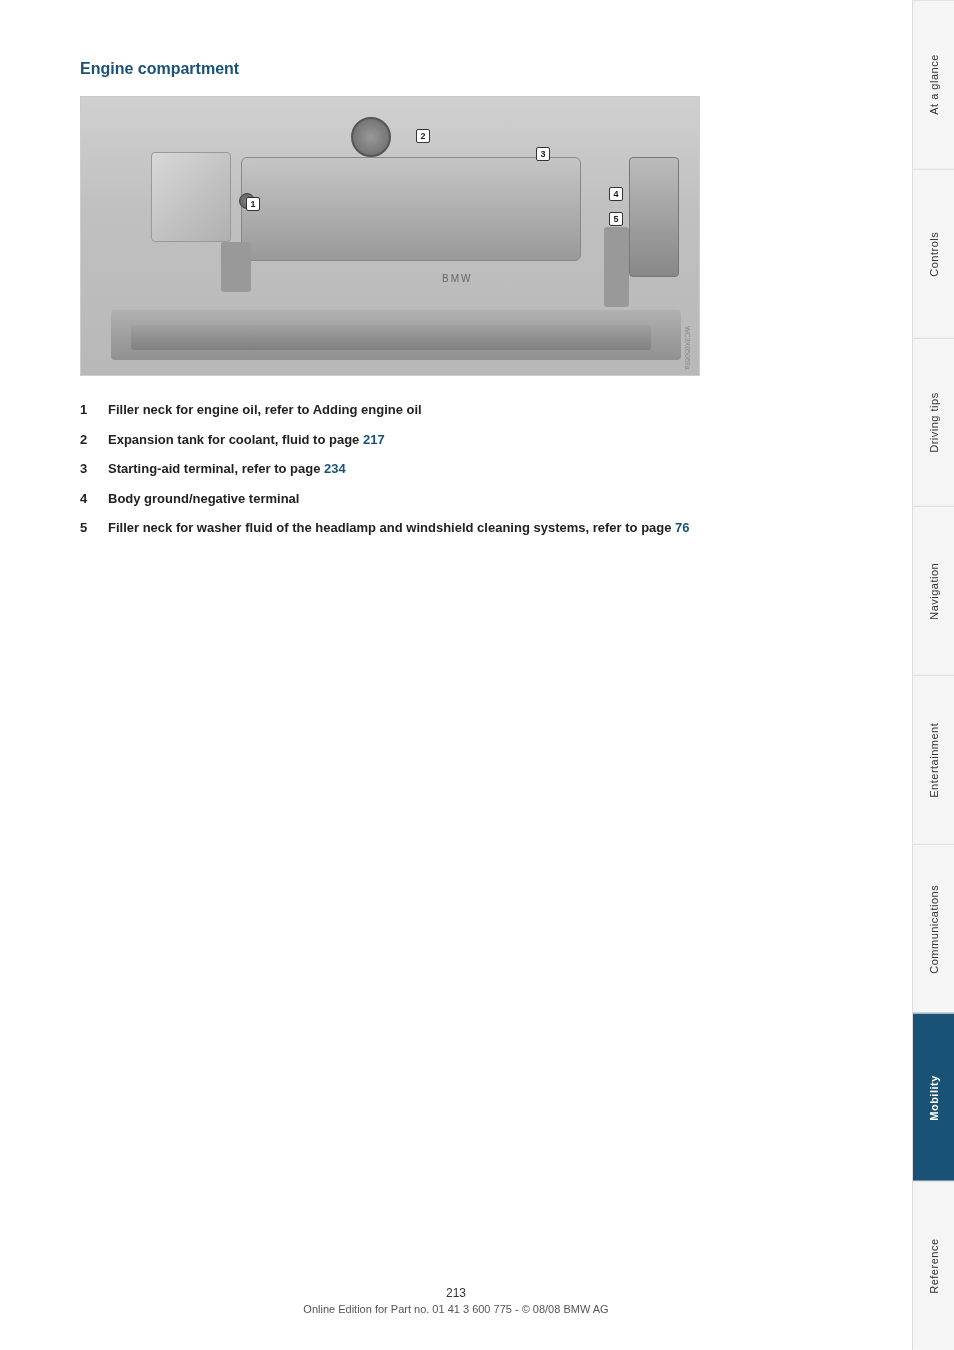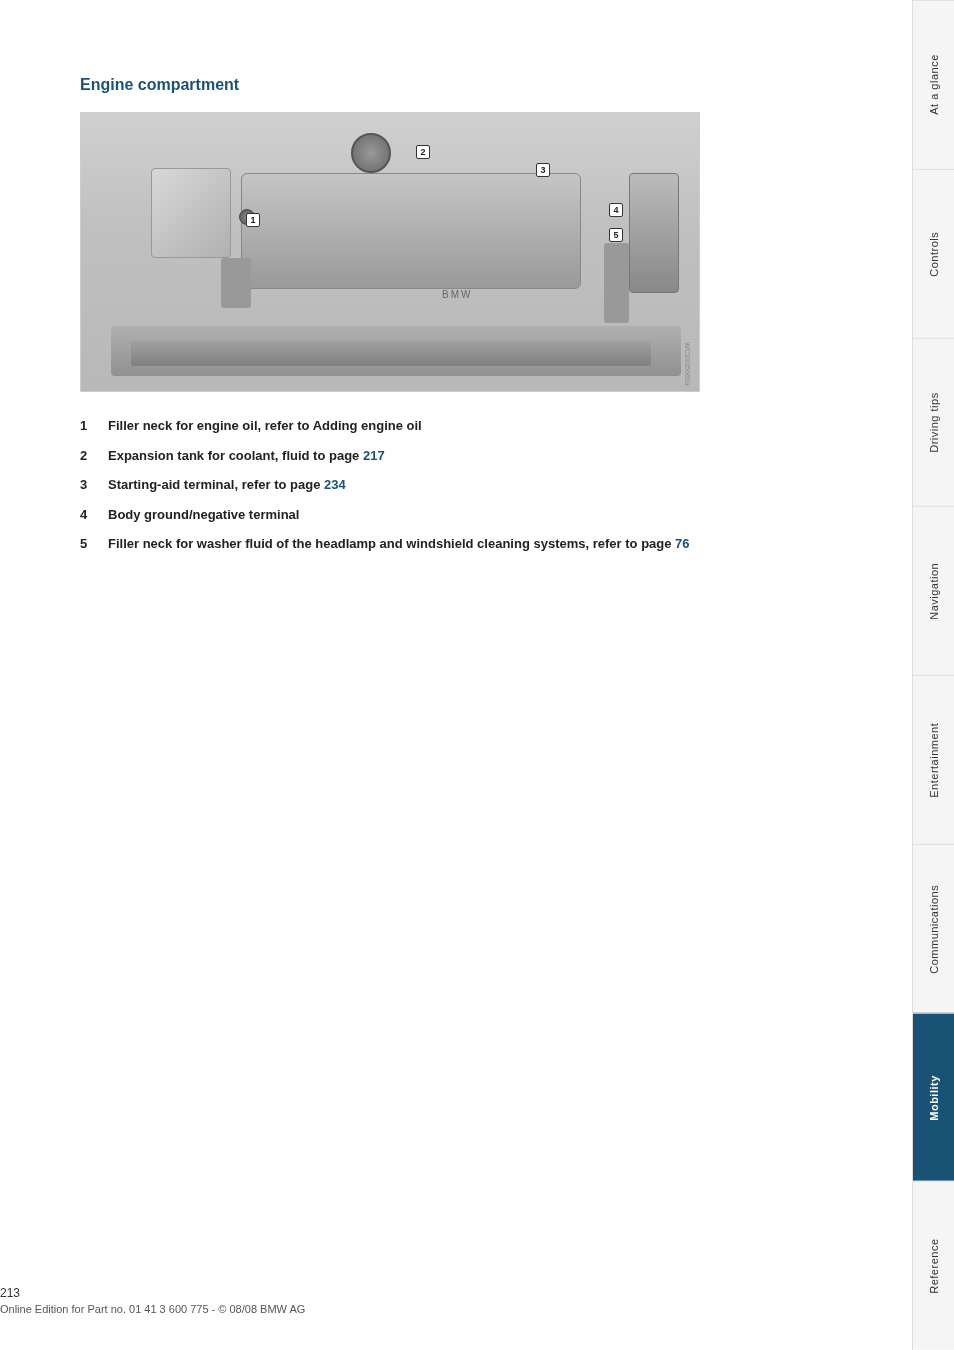--- a/index.html
+++ b/index.html
@@ -9,21 +9,21 @@
       min-height: 1350px;
       background: #ffffff;
       font-family: Arial, Helvetica, sans-serif;
       font-size: 13px;
       color: #222;
       display: flex;
     }
 
     .main-content {
       flex: 1;
-      padding: 76px 60px 40px 80px;
+      padding: 60px 60px 40px 80px;
       position: relative;
     }
 
     .sidebar {
       width: 42px;
       display: flex;
       flex-direction: column;
       border-left: 1px solid #ddd;
     }
 
@@ -85,21 +85,21 @@
       background: linear-gradient(135deg, #d8d8d8, #b0b0b0);
       border-radius: 4px;
       border: 1px solid #999;
     }
 
     .engine-top-cover {
       position: absolute;
       left: 160px;
       top: 60px;
       width: 340px;
-      height: 116px;
+      height: 104px;
       background: linear-gradient(180deg, #c5c5c5, #9a9a9a);
       border-radius: 6px;
       border: 1px solid #888;
     }
 
     .engine-label-text {
       position: absolute;
       left: 200px;
       top: 115px;
       font-size: 10px;
@@ -243,20 +243,21 @@
       color: #1a5276;
       text-decoration: none;
       margin-top: 24px;
     }
 
     .page-footer {
       position: absolute;
       bottom: 35px;
       left: 0;
       right: 0;
+      text-align: center;
       font-size: 11px;
       color: #555;
     }
 
     .page-number {
       display: block;
       font-size: 12px;
       margin-bottom: 3px;
       color: #333;
     }

